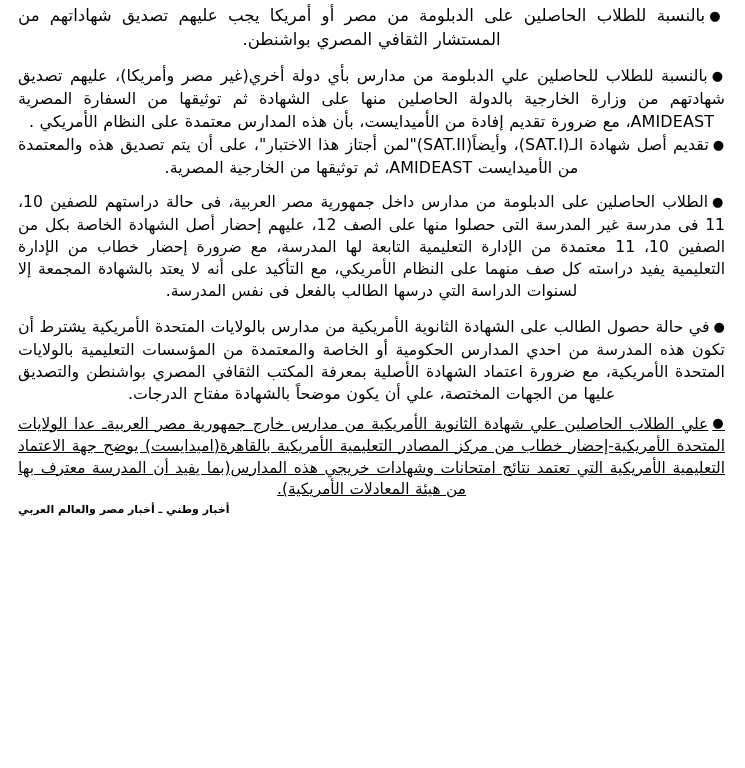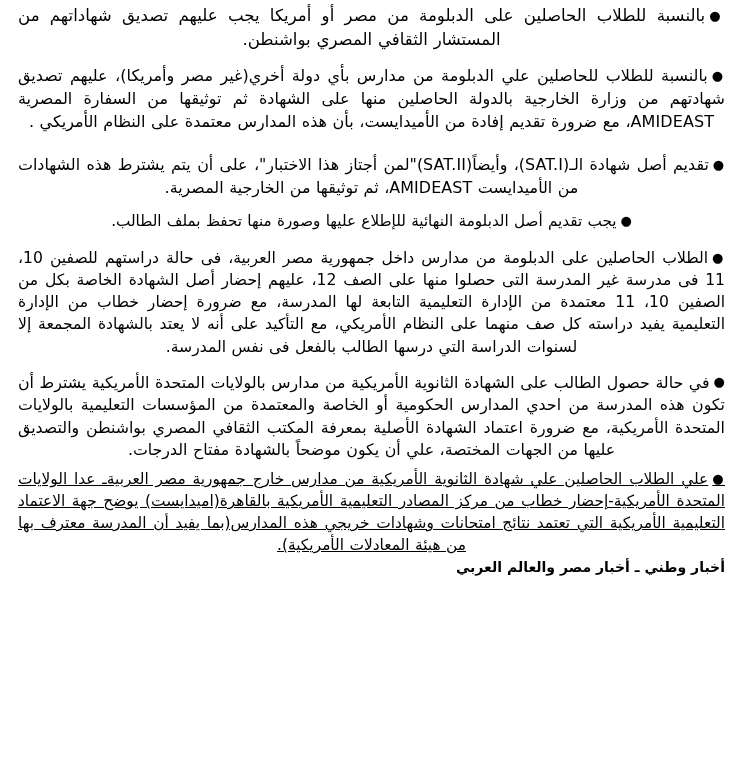--- a/index.html
+++ b/index.html
@@ -36,48 +36,47 @@
     word-spacing: 0.5px;
     font-weight: 400;
   }
   .para .bullet {
     font-size: 13px;
     line-height: 1;
     vertical-align: 1.5px;
     padding-left: 4px;
   }
   .p1 { font-size: 16.6px; margin-bottom: 14px; }
-  .p2 { font-size: 16.0px; margin-bottom: 21px; }
+  .p2 { font-size: 16.0px; margin-bottom: 1px; }
   .p3 { font-size: 15.9px; margin-bottom: 12px; }
   .p4 { font-size: 15.2px; text-align-last: center; margin-bottom: 14px; }
   .p5 { font-size: 15.6px; margin-bottom: 14px; }
   .p6 { font-size: 15.8px; margin-bottom: 8px; }
   .p7 { font-size: 15.4px; margin-bottom: 1px; text-decoration: underline; }
   .footer-line {
     direction: rtl;
-    text-align: right;
+    text-align: left;
     font-weight: 700;
-    font-size: 14px;
+    font-size: 11px;
     line-height: 1.2;
     margin: 0;
     padding-top: 1px;
   }
 </style>
 </head>
 <body>
 
 <div class="page">
 
   <p class="para p1"><span class="bullet">●</span><span>بالنسبة للطلاب الحاصلين على الدبلومة من مصر أو أمريكا يجب عليهم  تصديق شهاداتهم من المستشار الثقافي المصري بواشنطن.</span></p>
 
   <p class="para p2"><span class="bullet">●</span><span>بالنسبة للطلاب للحاصلين علي الدبلومة من مدارس بأي دولة أخري(غير مصر وأمريكا)، عليهم تصديق شهادتهم من وزارة الخارجية بالدولة الحاصلين منها على الشهادة ثم توثيقها من السفارة المصرية AMIDEAST، مع ضرورة تقديم إفادة من الأميدايست، بأن هذه المدارس معتمدة على النظام الأمريكي .</span></p>
 
-  <p class="para p3"><span class="bullet">●</span><span>تقديم أصل شهادة الـ(SAT.I)، وأيضاً(SAT.II)"لمن أجتاز هذا الاختبار"، على أن يتم يشترط هذه الشهادات من الأميدايست AMIDEAST، ثم توثيقها من الخارجية المصرية.</span></p>
+  <p class="para p3"><span class="bullet">●</span><span>تقديم أصل شهادة الـ(SAT.I)، وأيضاً(SAT.II)"لمن أجتاز هذا الاختبار"، على أن يتم تصديق هذه والمعتمدة من الأميدايست AMIDEAST، ثم توثيقها من الخارجية المصرية.</span></p>
 
-  <p class="para p4"><span class="bullet">●</span><span>يجب تقديم أصل الدبلومة النهائية للإطلاع عليها وصورة منها تحفظ بملف الطالب.</span></p>
 
   <p class="para p5"><span class="bullet">●</span><span>الطلاب الحاصلين على الدبلومة من مدارس داخل جمهورية مصر العربية، فى حالة دراستهم للصفين 10، 11 فى مدرسة غير المدرسة التى حصلوا منها على الصف 12،  عليهم إحضار أصل الشهادة الخاصة بكل من الصفين 10، 11 معتمدة من الإدارة التعليمية التابعة لها المدرسة، مع ضرورة إحضار خطاب من الإدارة التعليمية يفيد دراسته كل صف منهما على النظام الأمريكي، مع التأكيد على أنه لا يعتد بالشهادة المجمعة إلا لسنوات الدراسة التي درسها الطالب بالفعل فى نفس المدرسة.</span></p>
 
   <p class="para p6"><span class="bullet">●</span><span>في حالة حصول الطالب على الشهادة الثانوية الأمريكية من مدارس بالولايات المتحدة الأمريكية يشترط أن تكون هذه المدرسة من احدي المدارس الحكومية أو الخاصة والمعتمدة من المؤسسات التعليمية بالولايات المتحدة الأمريكية، مع ضرورة اعتماد الشهادة الأصلية بمعرفة المكتب الثقافي المصري بواشنطن والتصديق عليها من الجهات المختصة، علي أن يكون موضحاً بالشهادة مفتاح الدرجات.</span></p>
 
   <p class="para p7"><span class="bullet">●</span><span>علي الطلاب الحاصلين علي شهادة الثانوية الأمريكية من مدارس خارج جمهورية مصر العربيةـ عدا الولايات المتحدة الأمريكية-إحضار خطاب من مركز المصادر التعليمية الأمريكية بالقاهرة(اميدايست) يوضح جهة الاعتماد التعليمية الأمريكية التي تعتمد نتائج امتحانات وشهادات خريجي هذه المدارس(بما يفيد أن المدرسة معترف بها من هيئة المعادلات الأمريكية).</span></p>
 
   <p class="footer-line">أخبار وطني ـ أخبار مصر والعالم العربي</p>
 
 </div>

